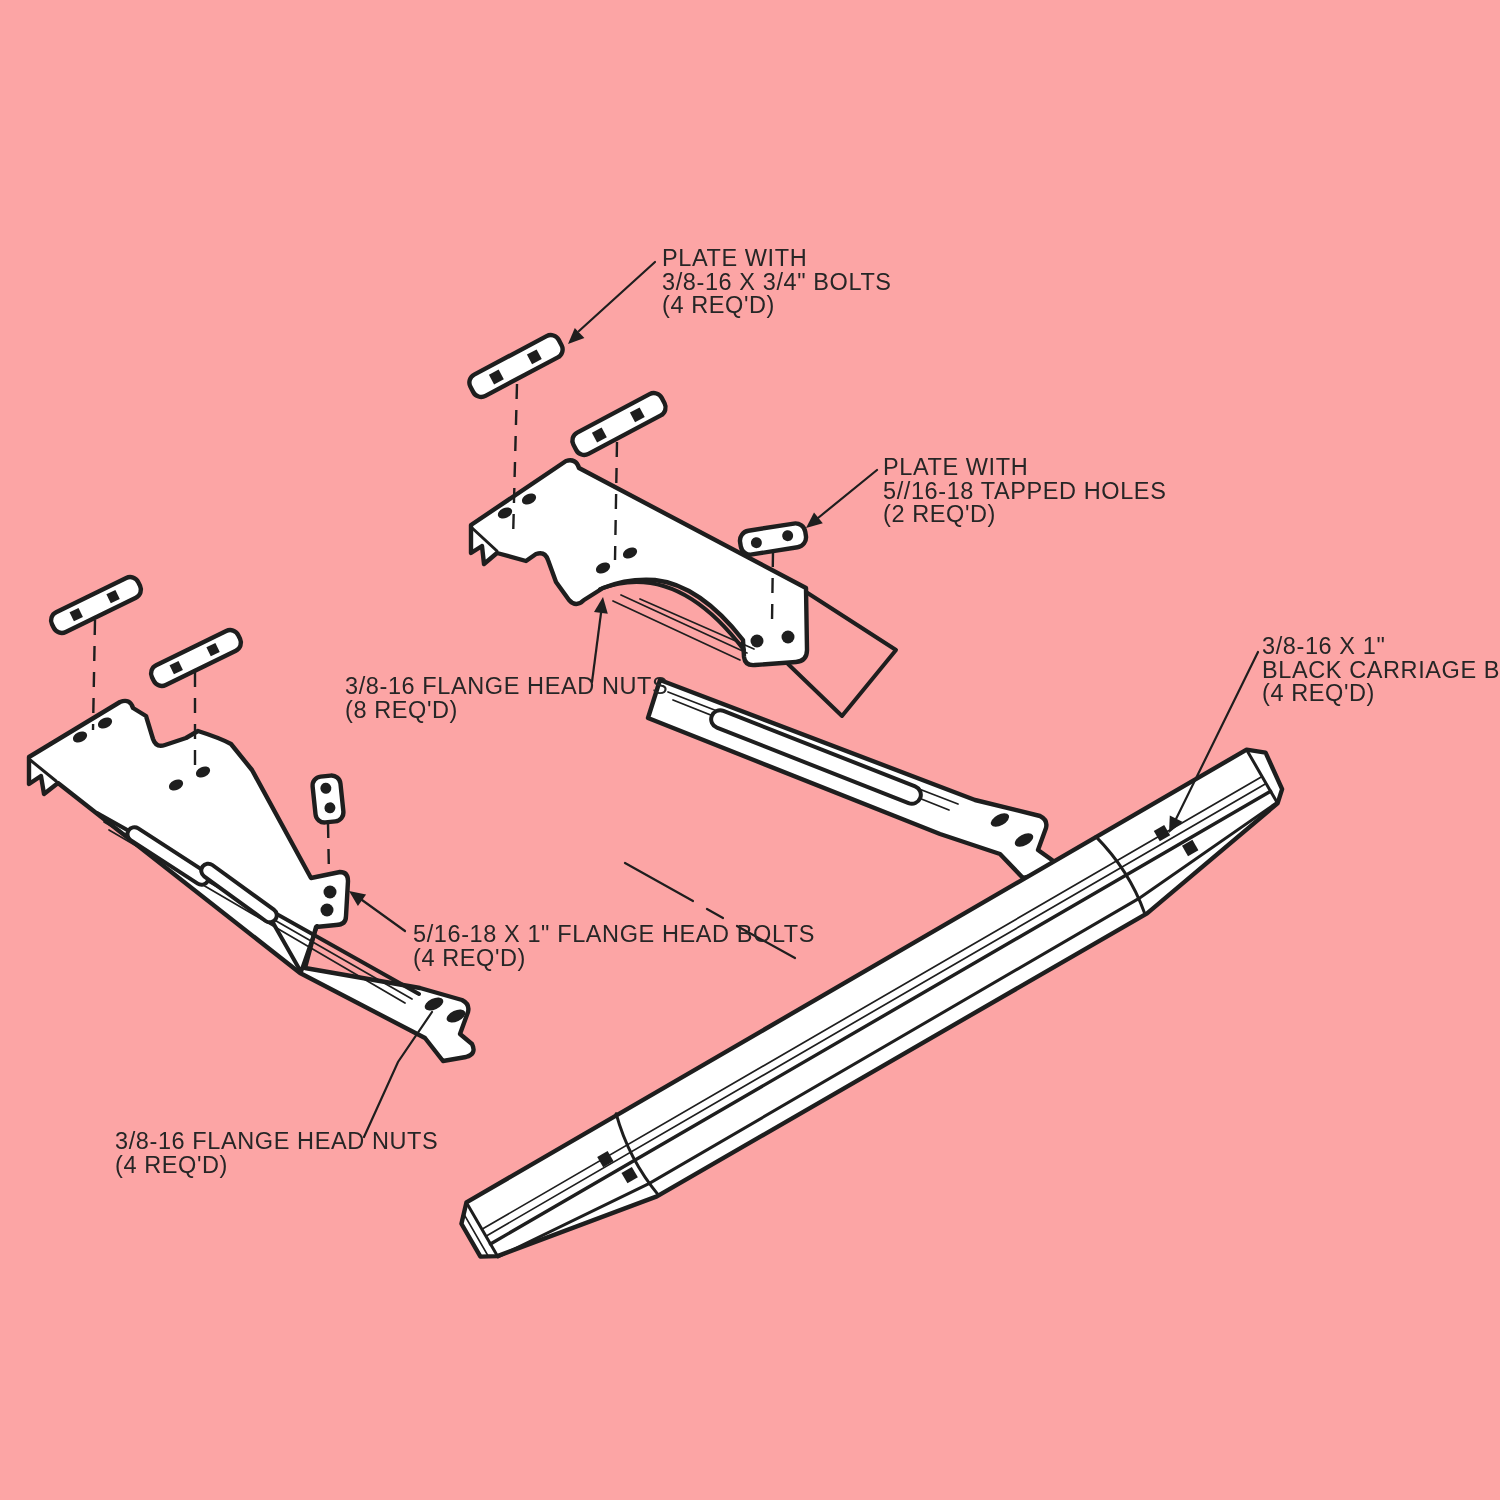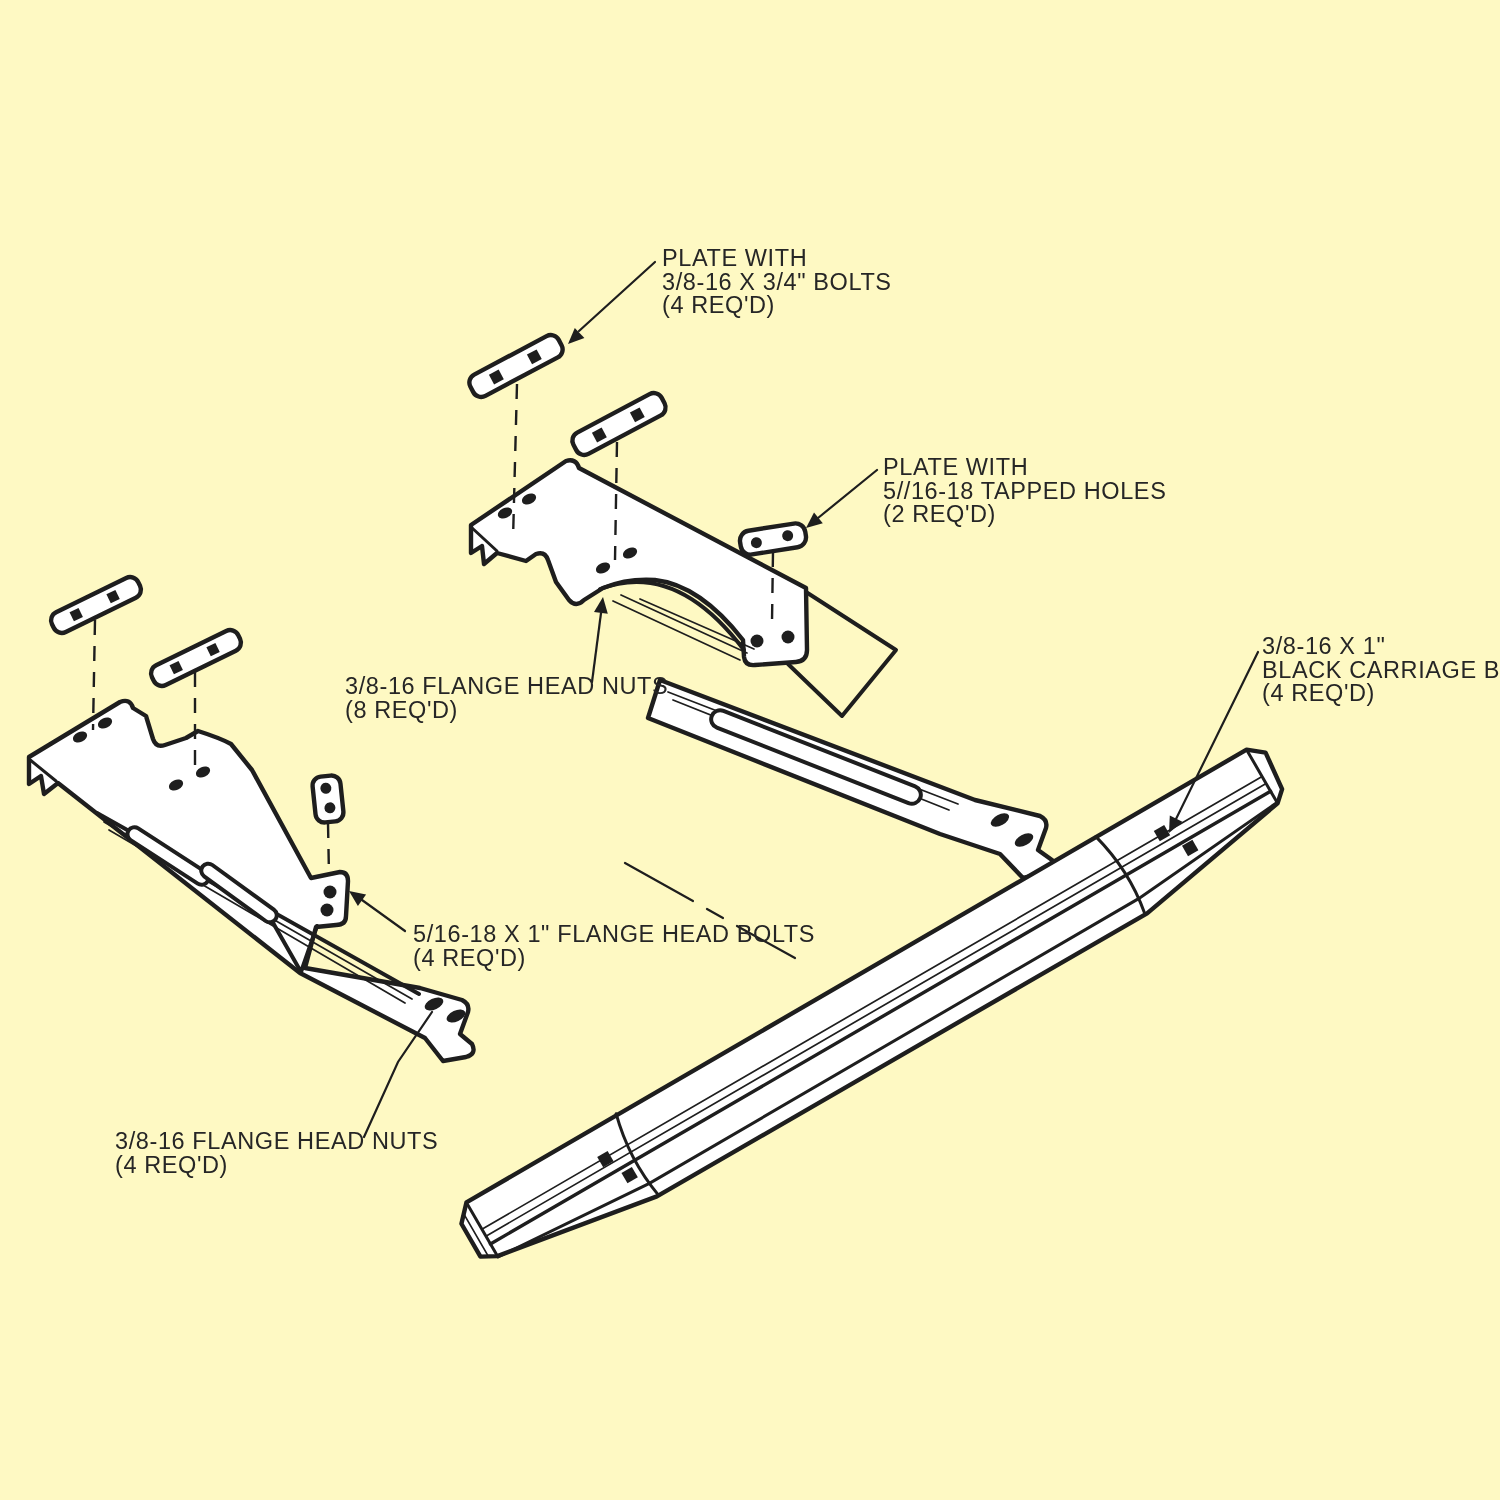--- a/index.html
+++ b/index.html
@@ -1,16 +1,16 @@
 <!DOCTYPE html>
 <html><head>
 <meta charset="utf-8">
 <style>
   html,body{margin:0;padding:0;background:#ffffff;}
-  #stage{position:relative;width:1500px;height:1500px;background:#fef9c3;overflow:hidden;}
+  #stage{position:relative;width:1500px;height:1500px;background:#fca5a5;overflow:hidden;}
   svg{position:absolute;left:0;top:0;}
   .callout{font-family:"Liberation Sans",sans-serif;font-size:23.5px;letter-spacing:0.6px;fill:#262626;}
   .part{fill:#ffffff;stroke:#1e1e1e;stroke-width:4.4;stroke-linejoin:round;stroke-linecap:round;}
   .det{fill:none;stroke:#1e1e1e;stroke-width:4;stroke-linejoin:round;stroke-linecap:round;}
   .thin{fill:none;stroke:#1e1e1e;stroke-width:1.7;stroke-linecap:round;}
   .mid{fill:none;stroke:#1e1e1e;stroke-width:3;stroke-linecap:round;}
   .hole{fill:#1e1e1e;stroke:none;}
   .dash{fill:none;stroke:#1e1e1e;stroke-width:2.4;stroke-dasharray:15 11;}
   .leader{fill:none;stroke:#1e1e1e;stroke-width:2.2;stroke-linecap:round;}
   .ah{fill:#1e1e1e;stroke:none;}

